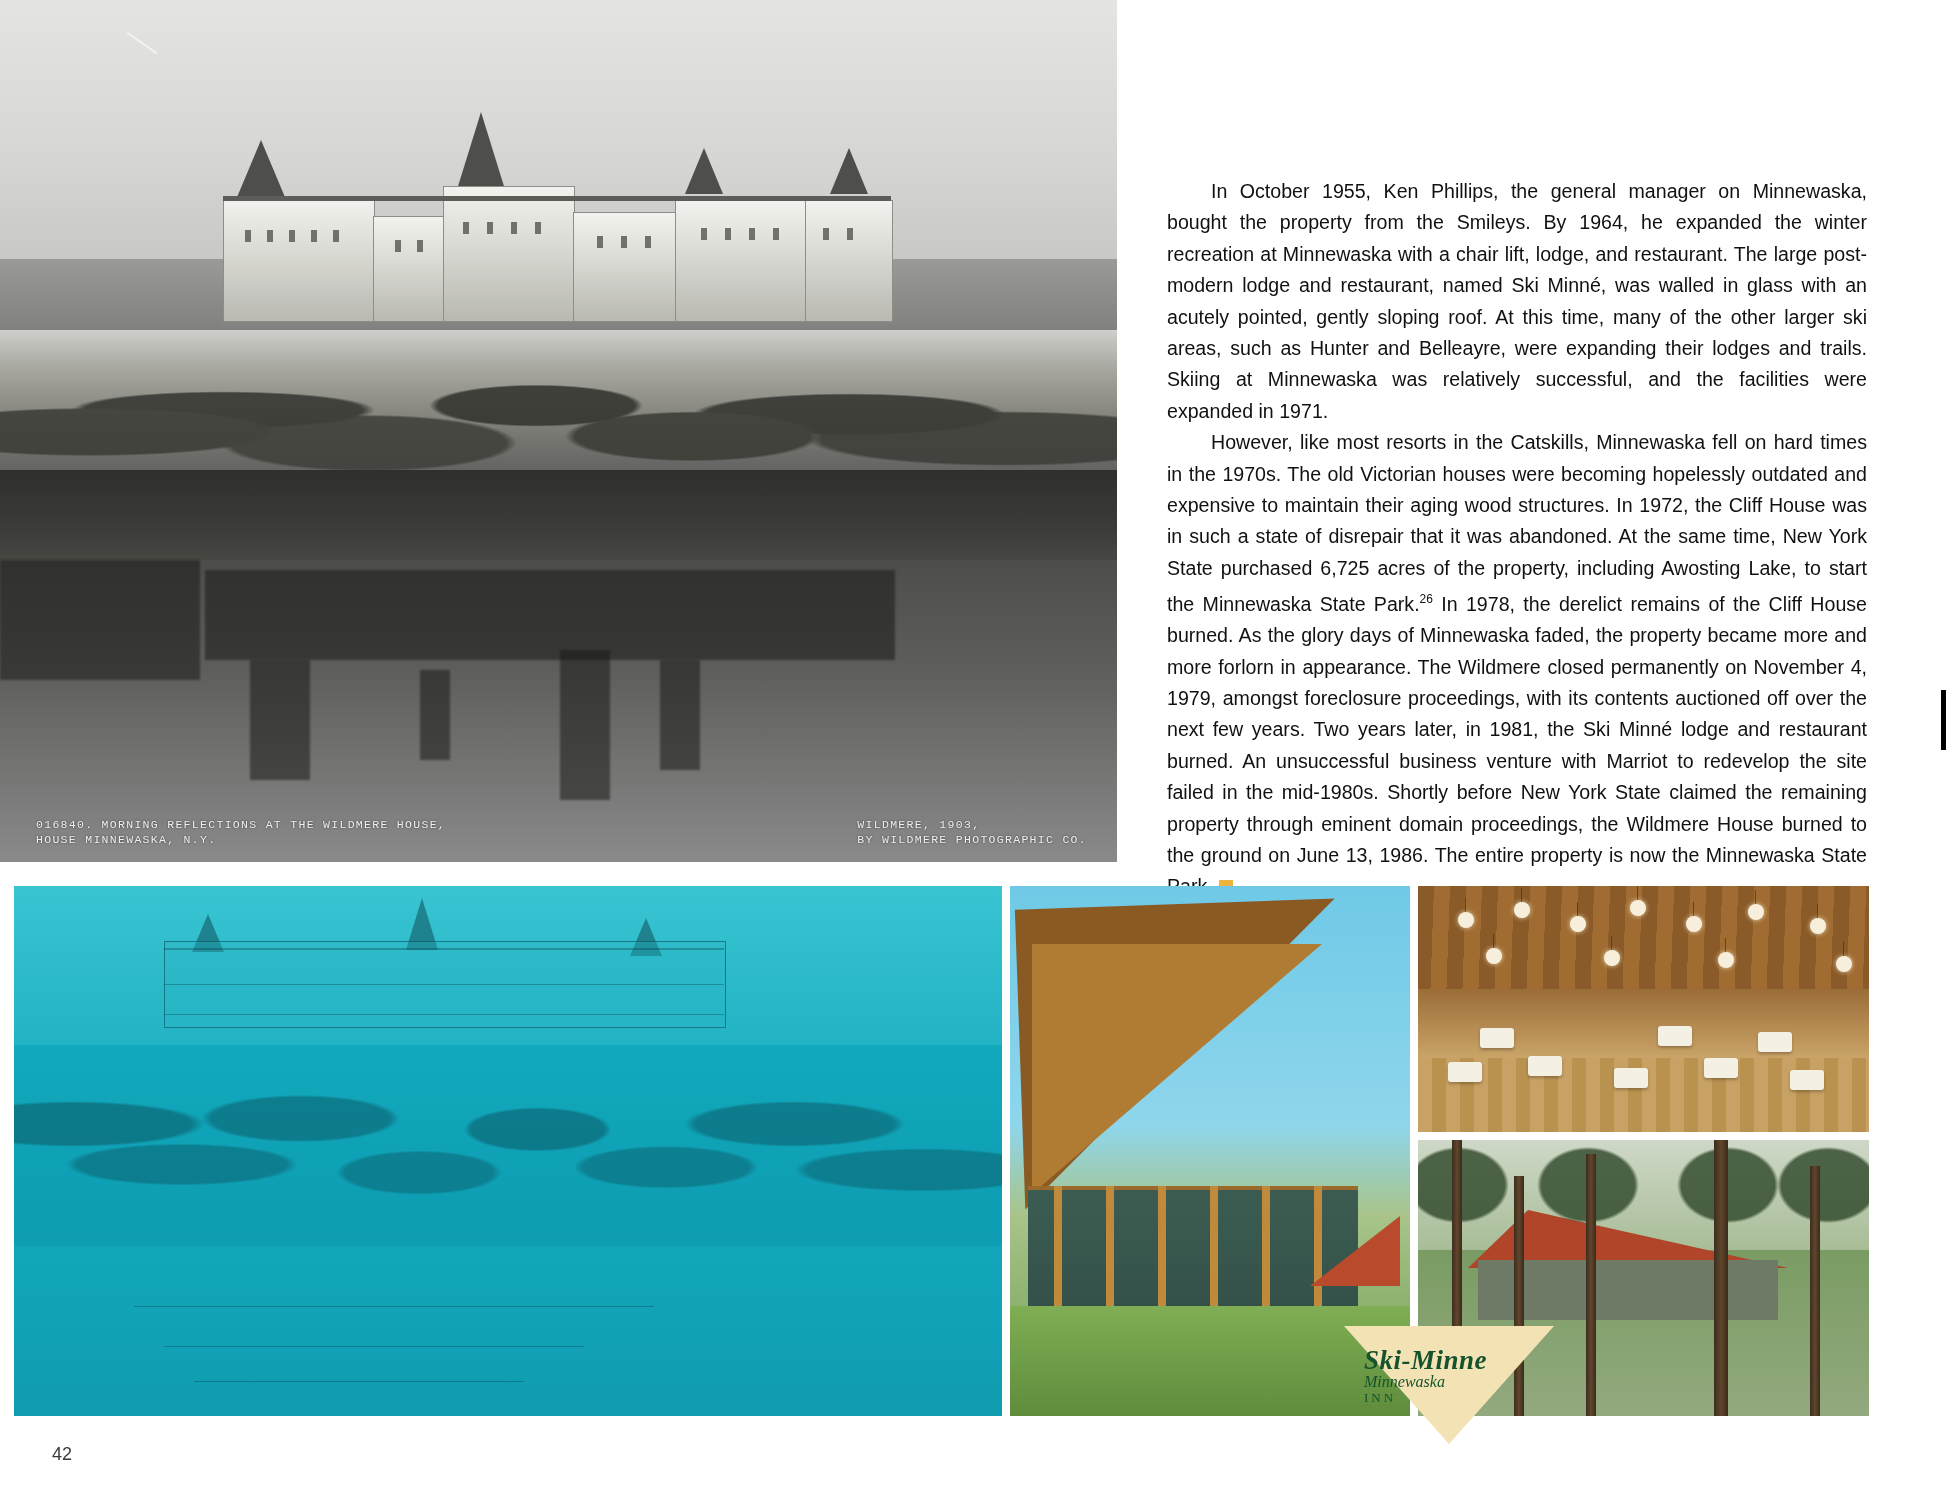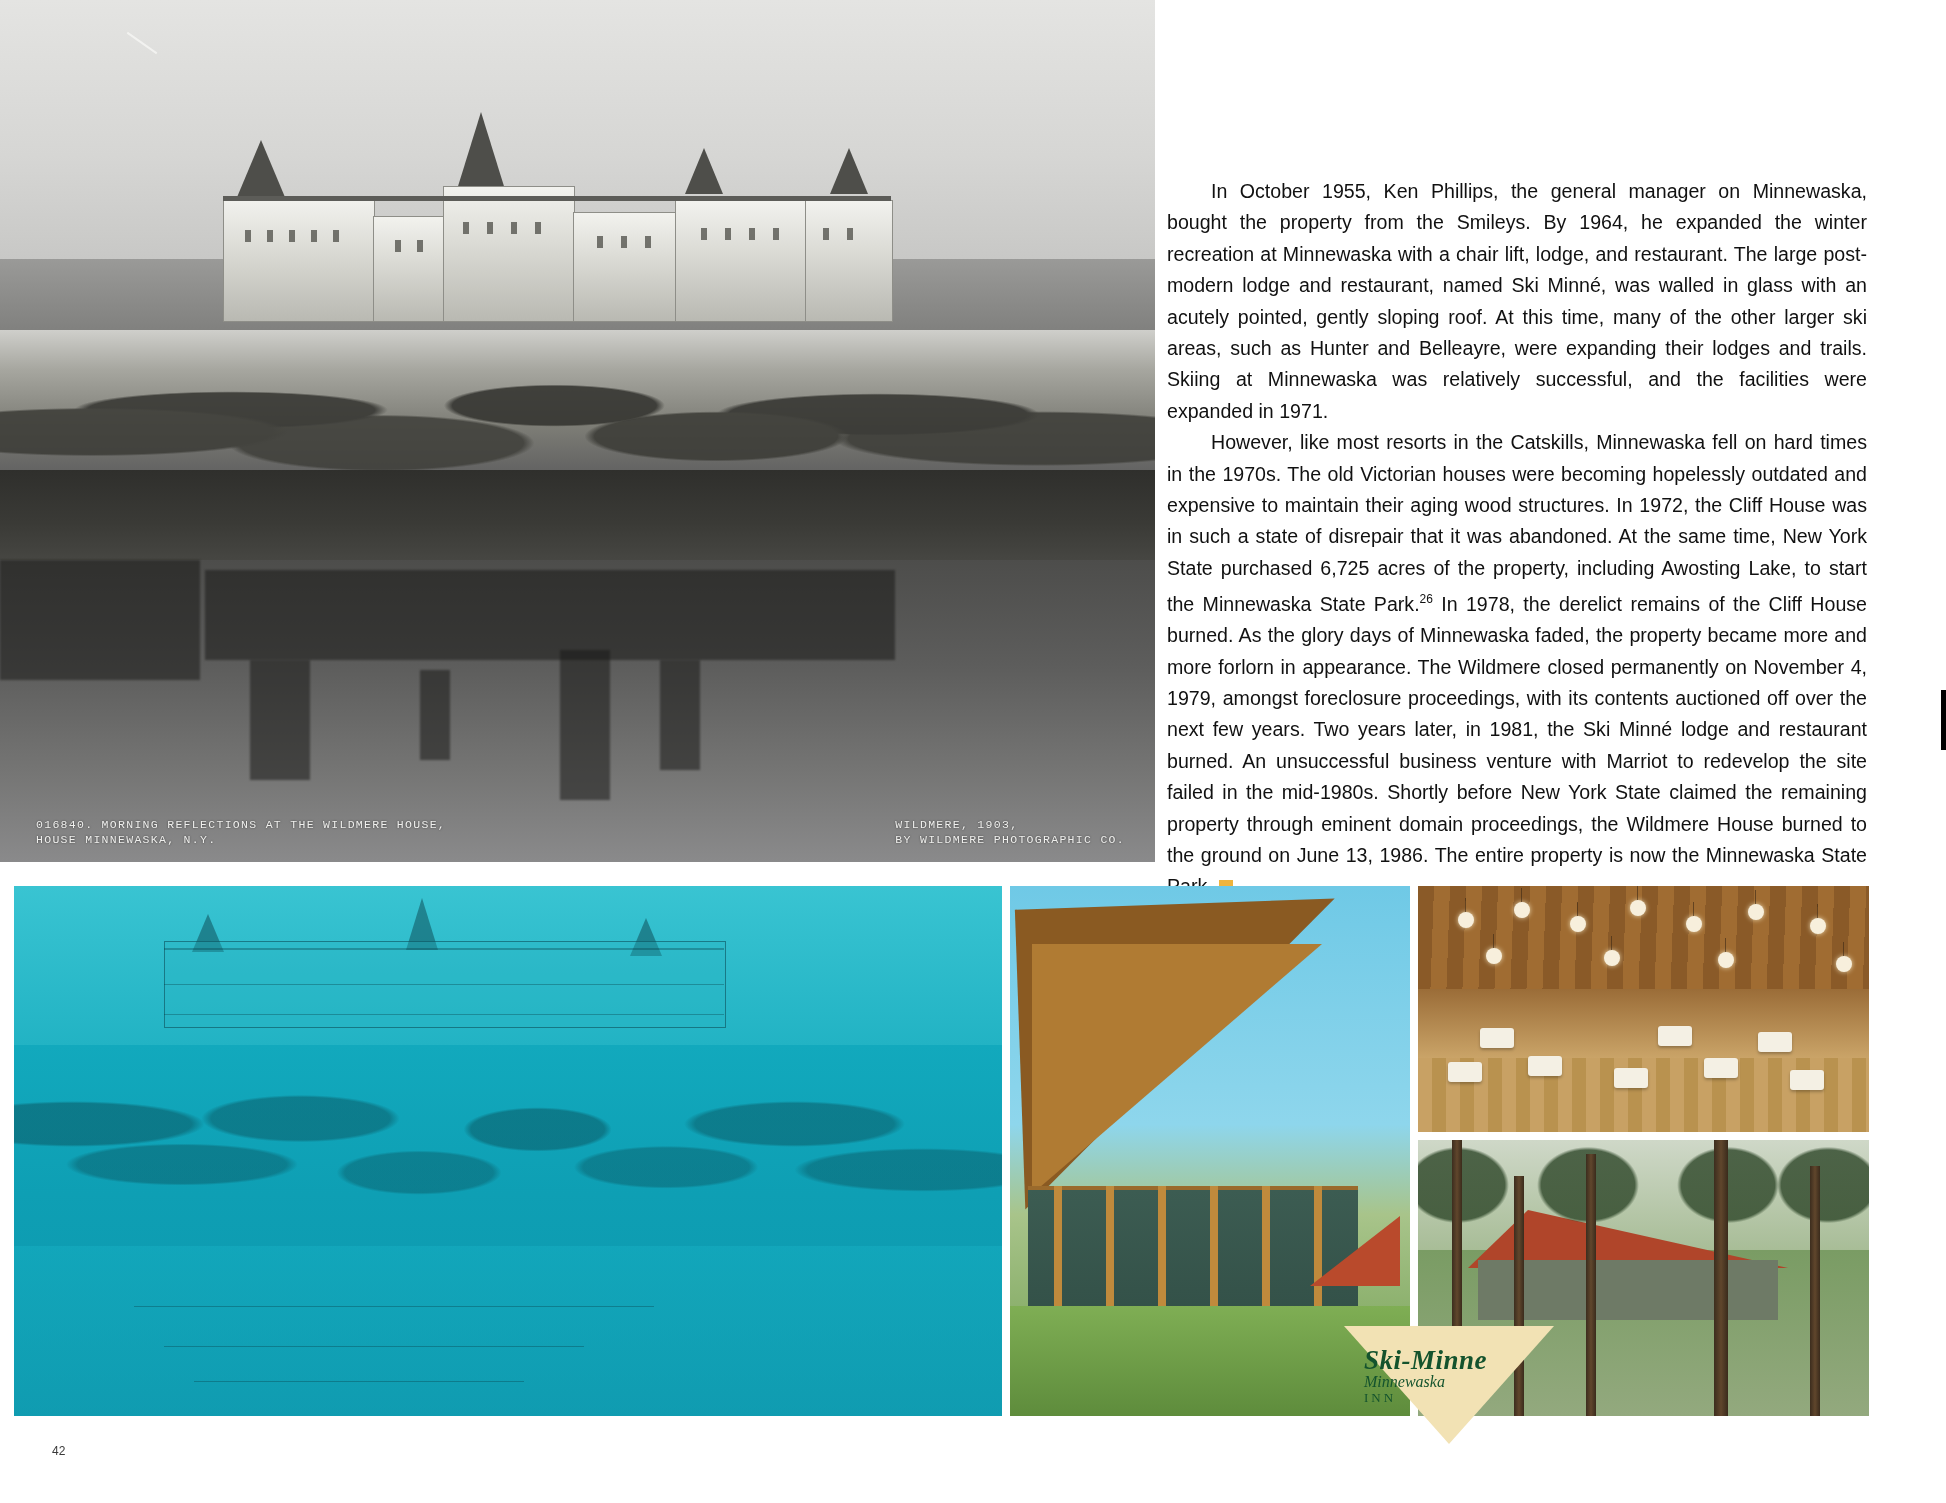--- a/index.html
+++ b/index.html
@@ -25,21 +25,20 @@
 
   
   .photo-top {
     position: absolute;
     left: 0;
     top: 0;
     width: 1117px;
     height: 862px;
     background: linear-gradient(180deg, #dcdcda 0%, #d2d2d0 22%, #9a9a98 30%, #6c6c6a 45%, #4a4a49 60%, #6a6a68 78%, #88888a 100%);
     overflow: hidden;
-    padding-left: 38px;
   }
   .sky {
     position: absolute;
     left: 0; top: 0; width: 100%; height: 30%;
     background: linear-gradient(180deg,#e4e4e2 0%, #d6d6d4 60%, #c8c8c6 100%);
   }
   .scratch {
     position: absolute;
     left: 124px; top: 42px;
     width: 36px; height: 2px;
@@ -370,21 +369,21 @@
     position: absolute;
     top: 0;
     width: 120px; height: 90px;
     background: radial-gradient(ellipse at 50% 50%, rgba(45,70,40,.8) 0 55%, transparent 60%);
   }
 
   .folio {
     position: absolute;
     left: 52px;
     top: 1444px;
-    font-size: 12px;
+    font-size: 18px;
     color: #3a3a3a;
     font-family: "Liberation Sans", sans-serif;
   }
 
   .edge-mark {
     position: absolute;
     right: 0;
     top: 690px;
     width: 5px;
     height: 60px;

